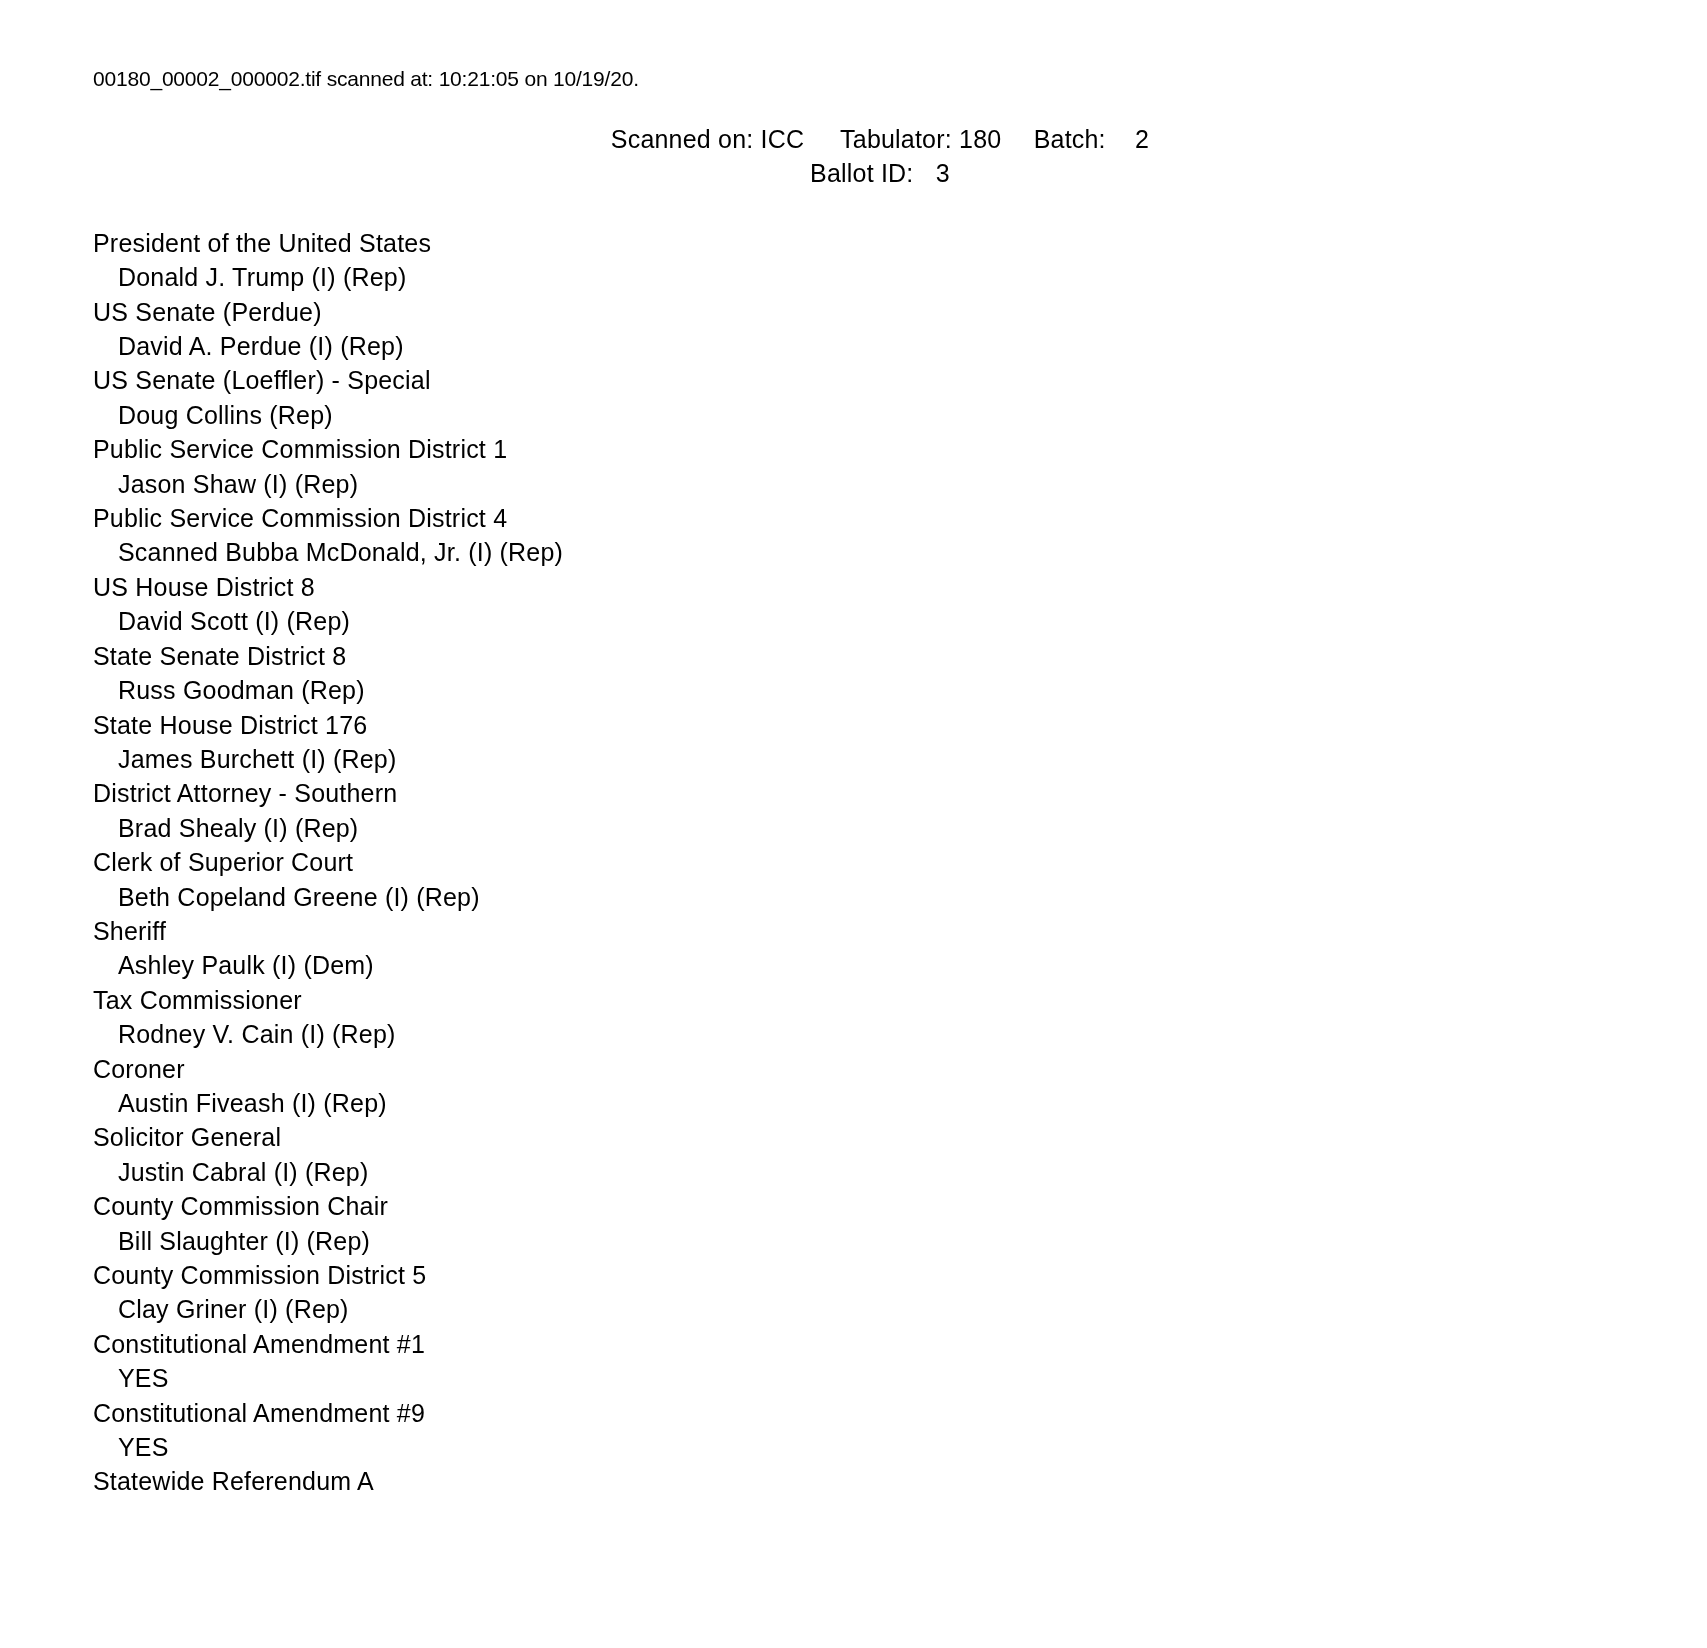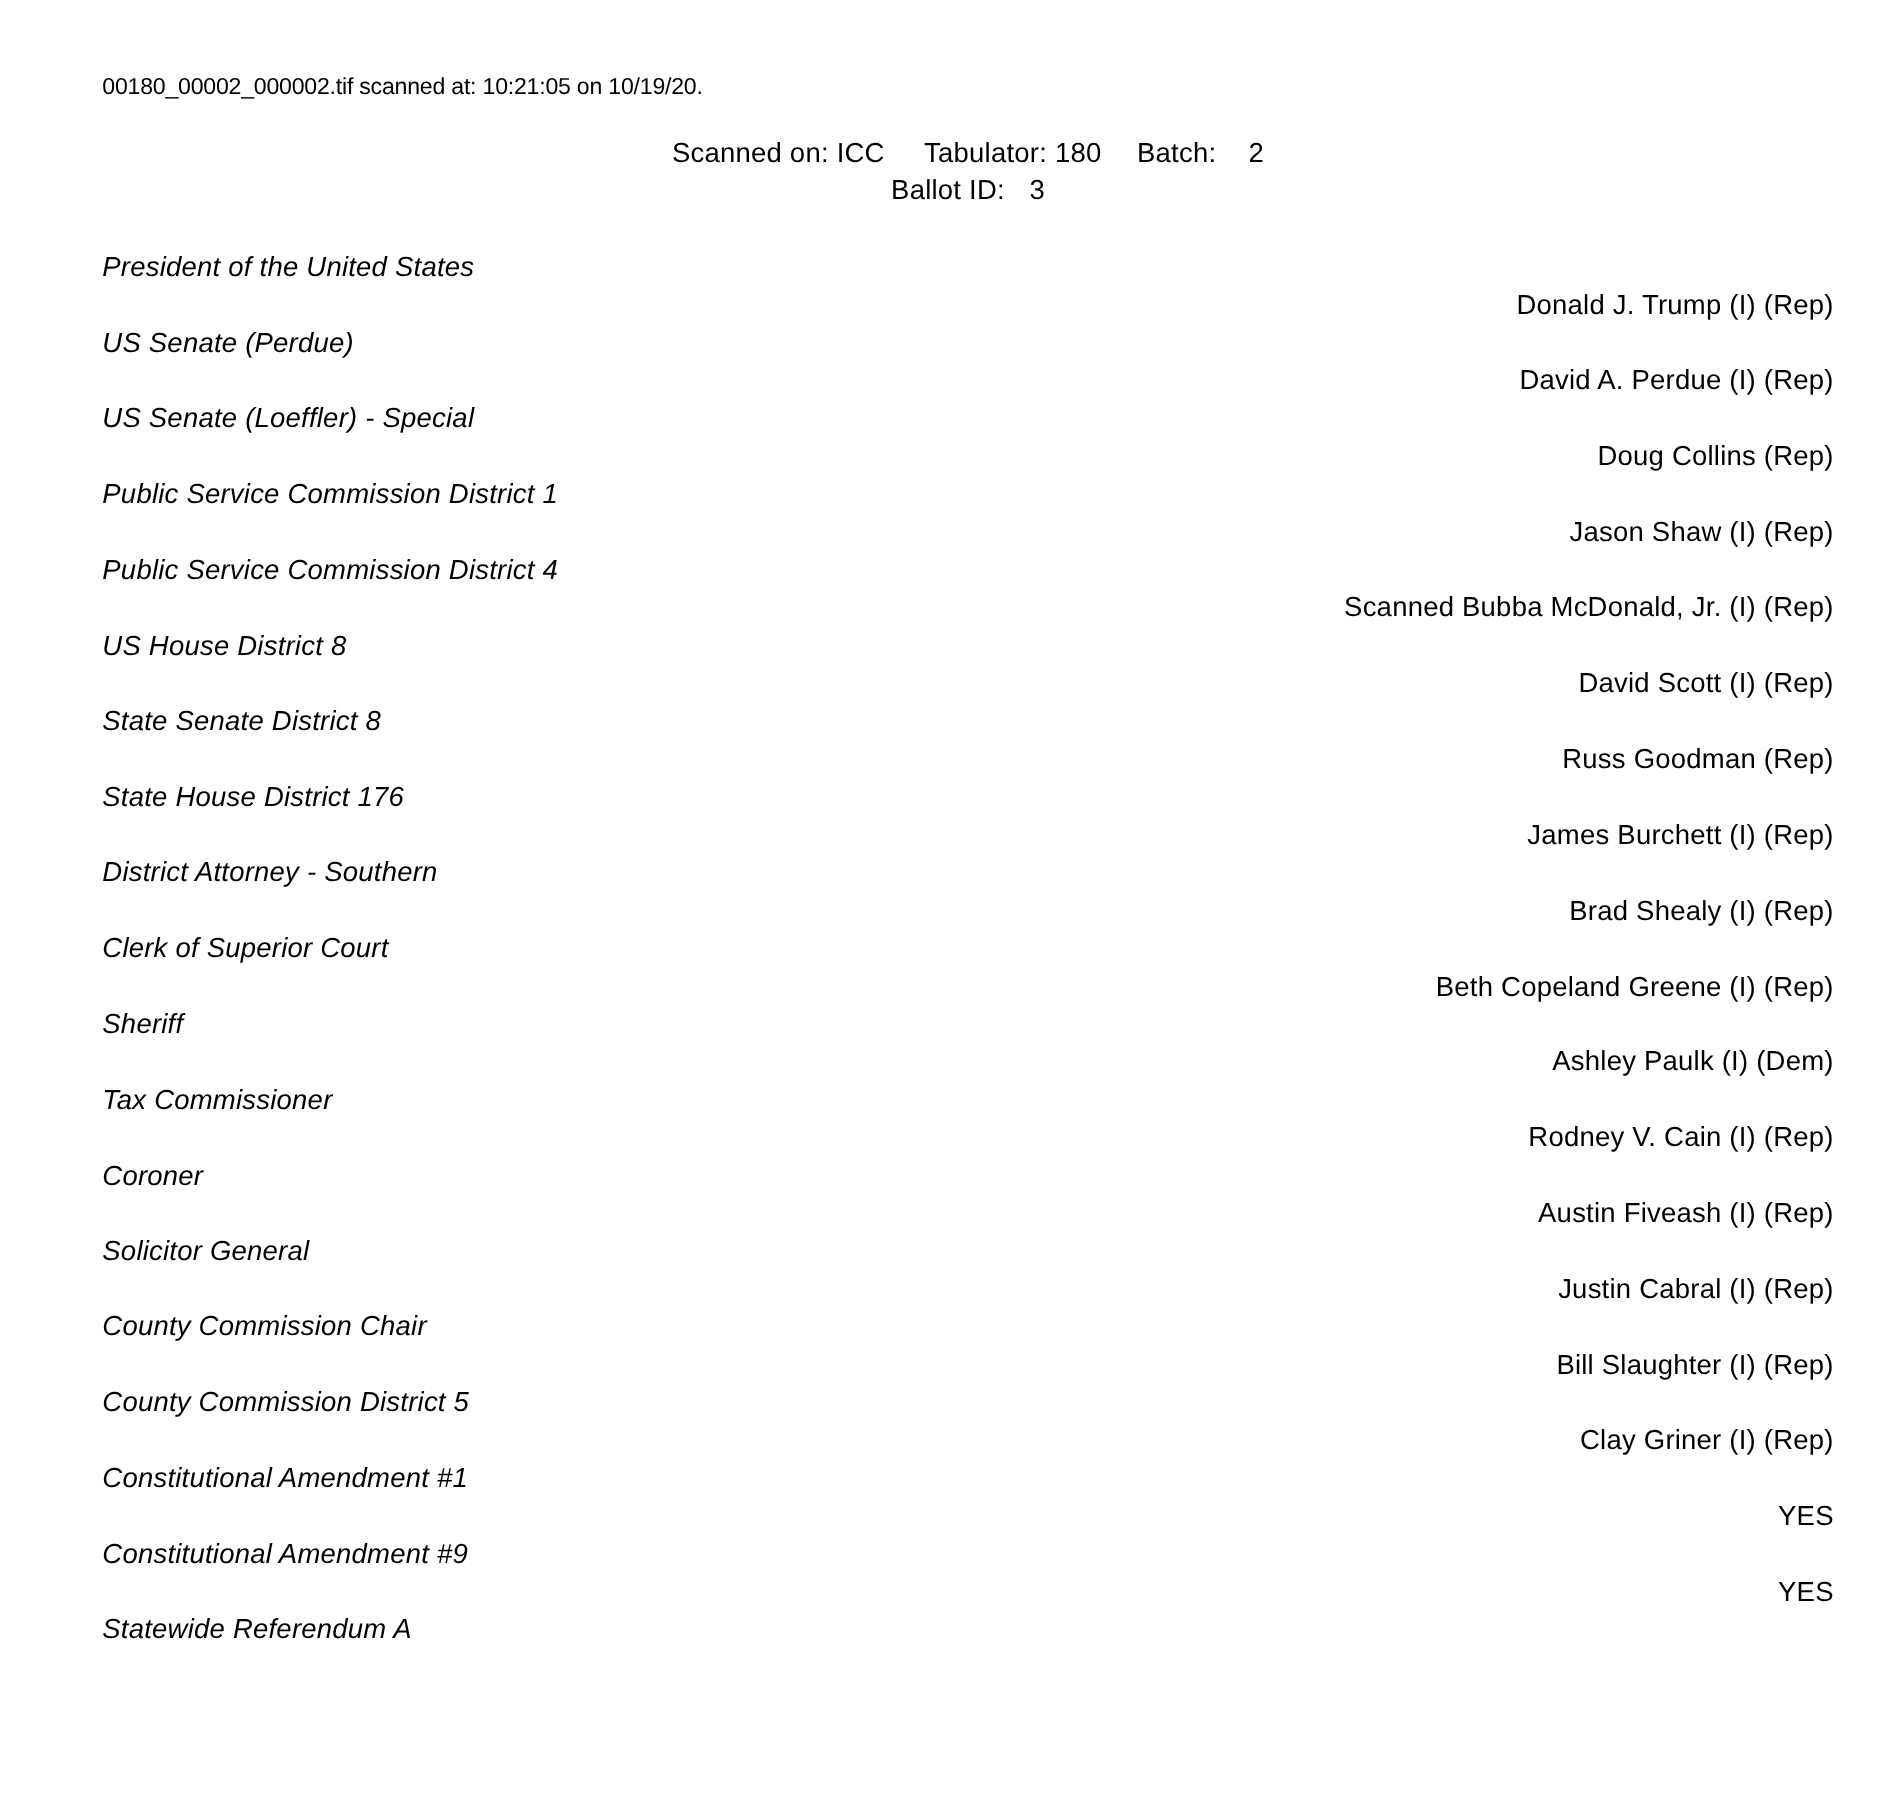--- a/index.html
+++ b/index.html
@@ -53,26 +53,24 @@
   .g3 { width: 15px; }
   .g4 { width: 8px; }
   .contest-list {
     margin-top: 35px;
     font-size: 25px;
     line-height: 34.4px;
     letter-spacing: 0.2px;
   }
   .contest-name {
     white-space: nowrap;
-    font-style: italic;
   }
   .selection {
     padding-left: 25px;
     white-space: nowrap;
-    text-align: right;
   }
 </style>
 </head>
 <body>
 
 <div class="page">
 
   <div class="scan-line">00180_00002_000002.tif scanned at: 10:21:05 on 10/19/20.</div>
 
   <div class="meta-block">

